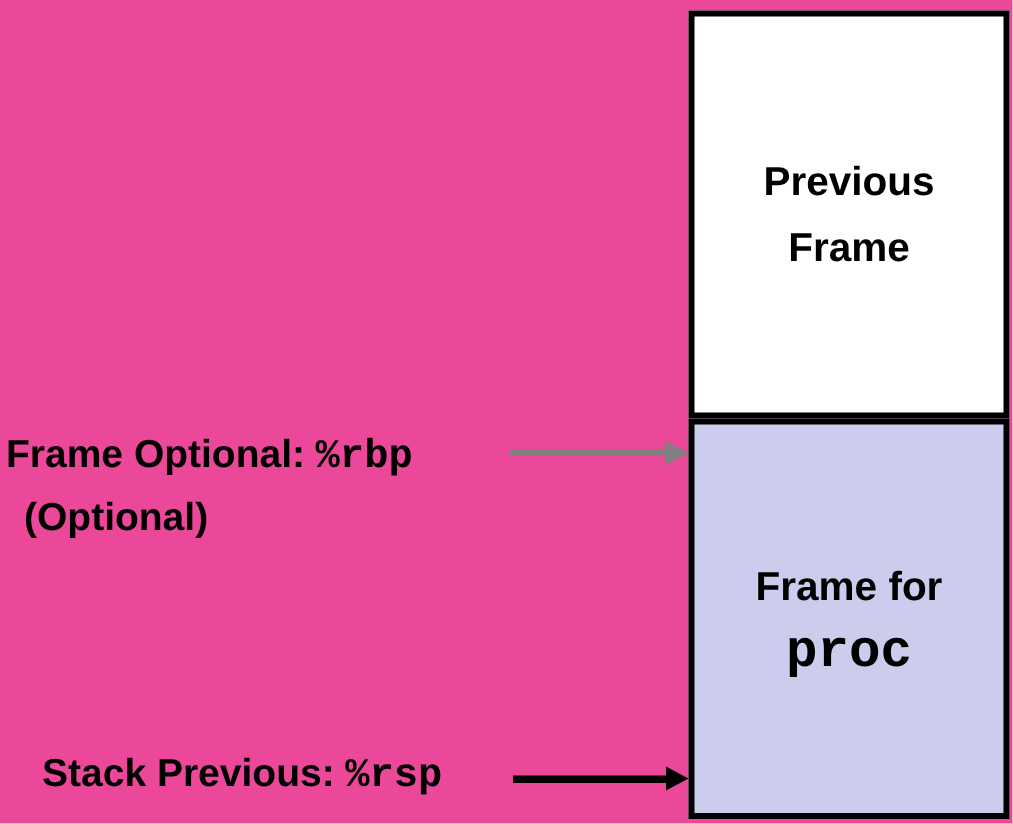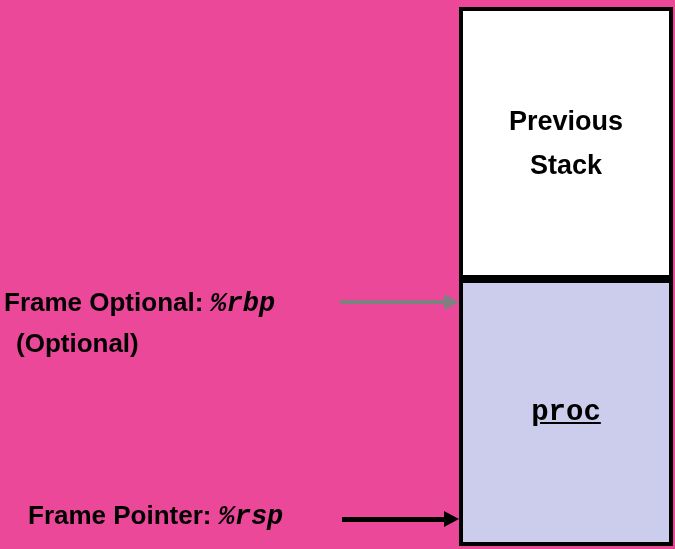--- a/index.html
+++ b/index.html
@@ -42,35 +42,33 @@
   .box-label {
     font-weight: bold;
     font-size: 27px;
     line-height: 44px;
   }
   .mono {
     font-family: "Liberation Mono", "DejaVu Sans Mono", monospace;
     font-weight: bold;
   }
   .box-label .mono {
-    font-size: 29px;
-    text-decoration: underline;
+    font-size: 35px;
   }
 
   
   .pointer-label {
     position: absolute;
     font-weight: bold;
     font-size: 26px;
     line-height: 32px;
     white-space: nowrap;
   }
   .pointer-label .mono {
     font-size: 27px;
-    font-style: italic;
   }
   .fp-label { left: 4px;  top: 286px; }
   .fp-note  { padding-left: 12px; margin-top: 7px; }
   .sp-label { left: 28px; top: 499px; }
   .reg { margin-left: 7px; }
 
   
   .arrow {
     position: absolute;
     display: flex;
@@ -96,44 +94,45 @@
   .arrow-sp .head  { border-left-color: #000000; }
 </style>
 </head>
 <body>
 
 <div class="canvas">
 
   <div class="box box-prev">
     <div class="box-label">
       <div>Previous</div>
-      <div>Stack</div>
+      <div>Frame</div>
     </div>
   </div>
 
   <div class="box box-proc">
     <div class="box-label">
+      <div>Frame for</div>
       <div class="mono">proc</div>
     </div>
   </div>
 
   <div class="pointer-label fp-label">
     <div>
       <span>Frame Optional:</span><span class="mono reg">%rbp</span>
     </div>
     <div class="fp-note">(Optional)</div>
   </div>
 
   <div class="arrow arrow-fp">
     <div class="shaft"></div>
     <div class="head"></div>
   </div>
 
   <div class="pointer-label sp-label">
-    <span>Frame Pointer:</span><span class="mono reg">%rsp</span>
+    <span>Stack Previous:</span><span class="mono reg">%rsp</span>
   </div>
 
   <div class="arrow arrow-sp">
     <div class="shaft"></div>
     <div class="head"></div>
   </div>
 
 </div>
 
 </body></html>

